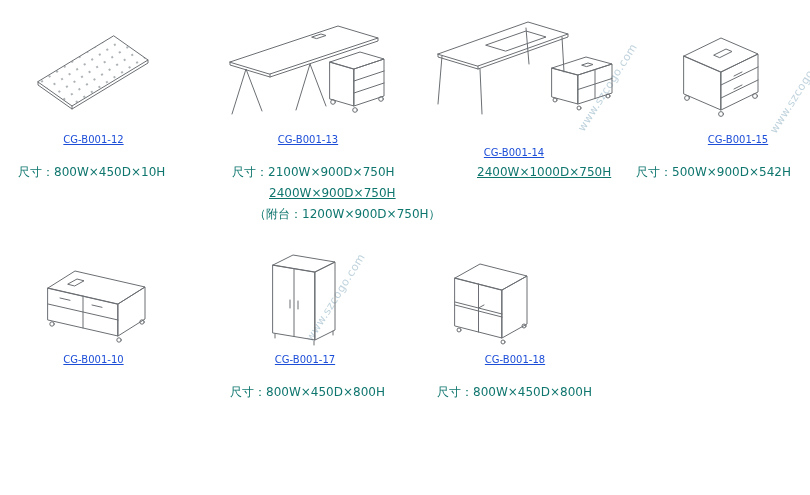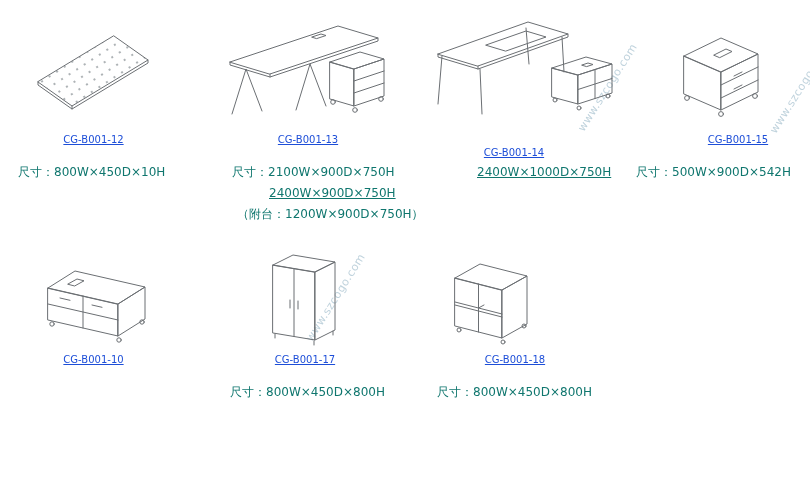--- a/index.html
+++ b/index.html
@@ -5,21 +5,21 @@
   * { margin:0; padding:0; box-sizing:border-box; }
   html,body { background:#ffffff; }
   body { font-family:"DejaVu Sans","Liberation Sans",sans-serif; }
   .stage { position:relative; width:810px; height:495px; background:#ffffff; overflow:hidden; }
   .art { position:absolute; }
   .art svg { display:block; stroke-linejoin:round; stroke-linecap:round; }
   .code { position:absolute; font-size:10px; color:#1d4ed8; text-align:center; white-space:nowrap;text-decoration:underline; }
   .dims { position:absolute; font-size:12px; color:#0f766e; line-height:21px; white-space:nowrap; }
   .dim-line { display:block; }
   .d-indent { margin-left:37px;text-decoration:underline; }
-  .d-indent-sm { margin-left:5px; }
+  .d-indent-sm { margin-left:22px; }
   .wm { position:absolute; color:#c0d3dd; font-size:11px; letter-spacing:0.5px;
         transform:rotate(-58deg); transform-origin:center; white-space:nowrap; }
 </style>
 </head>
 <body>
 
 <div class="stage">
 
   <div class="wm" style="left:557px; top:81px;">www.szcogo.com</div>
   <div class="wm" style="left:749px; top:83px;">www.szcogo.com</div>

